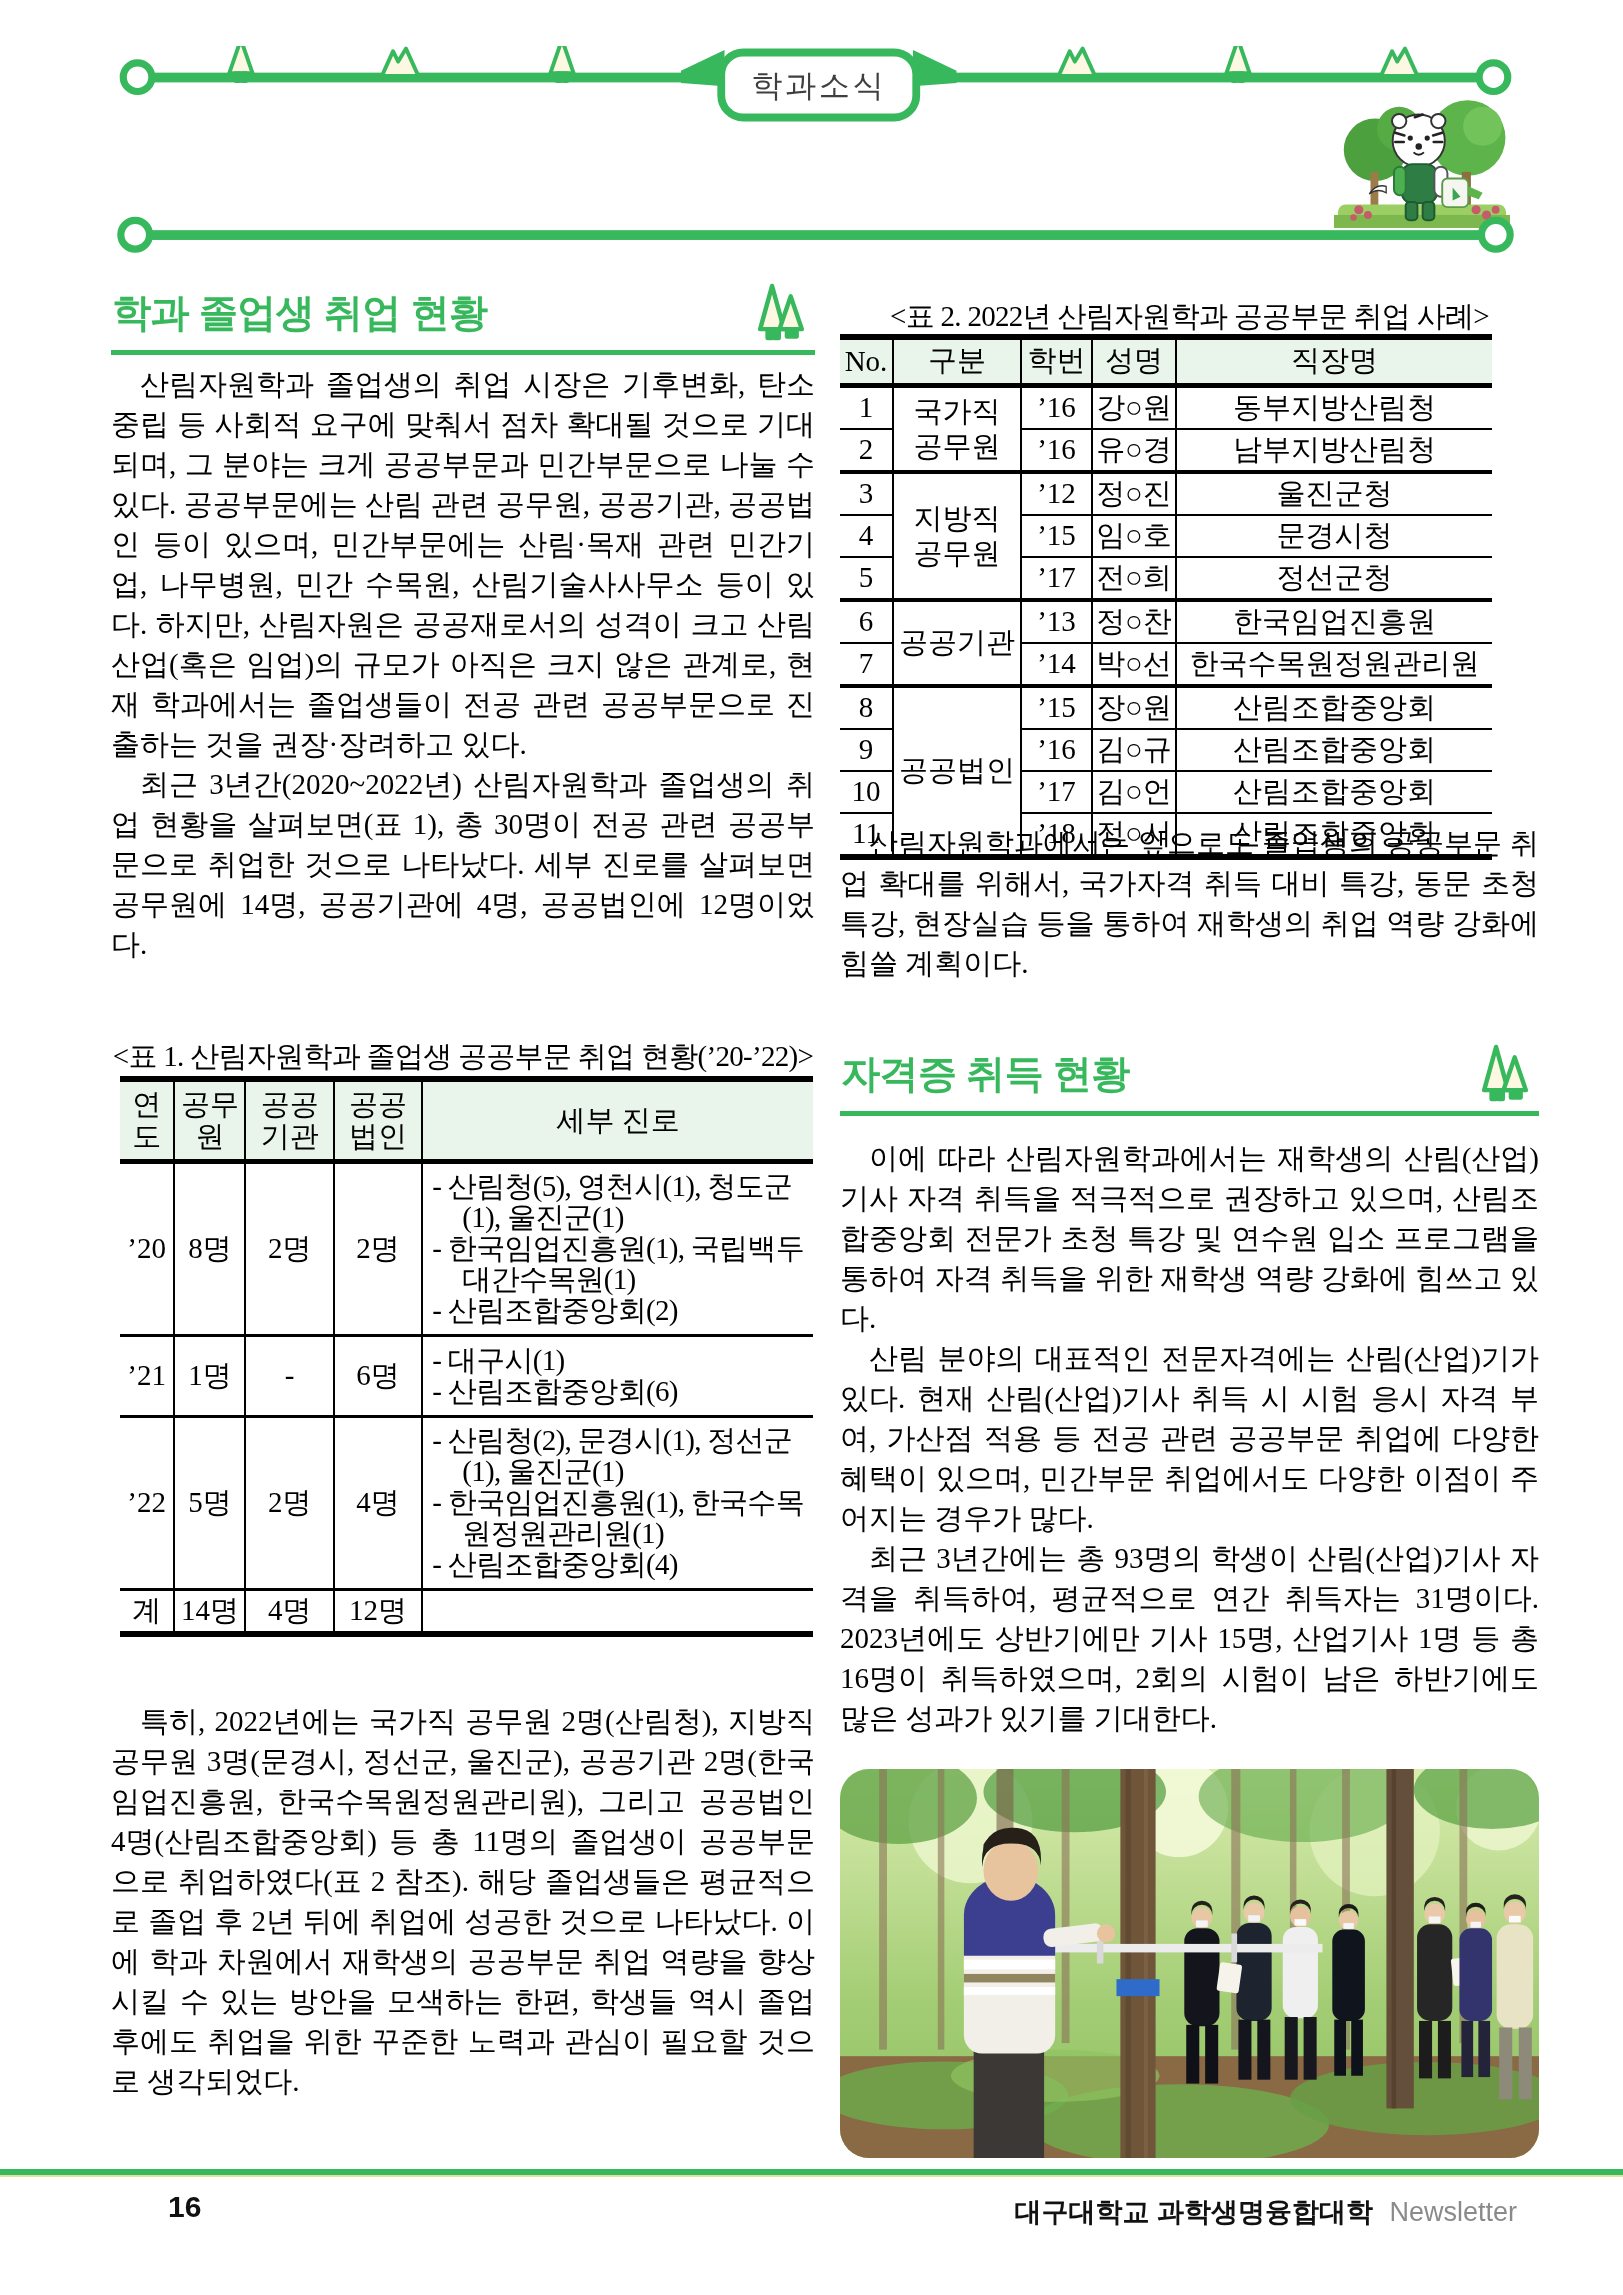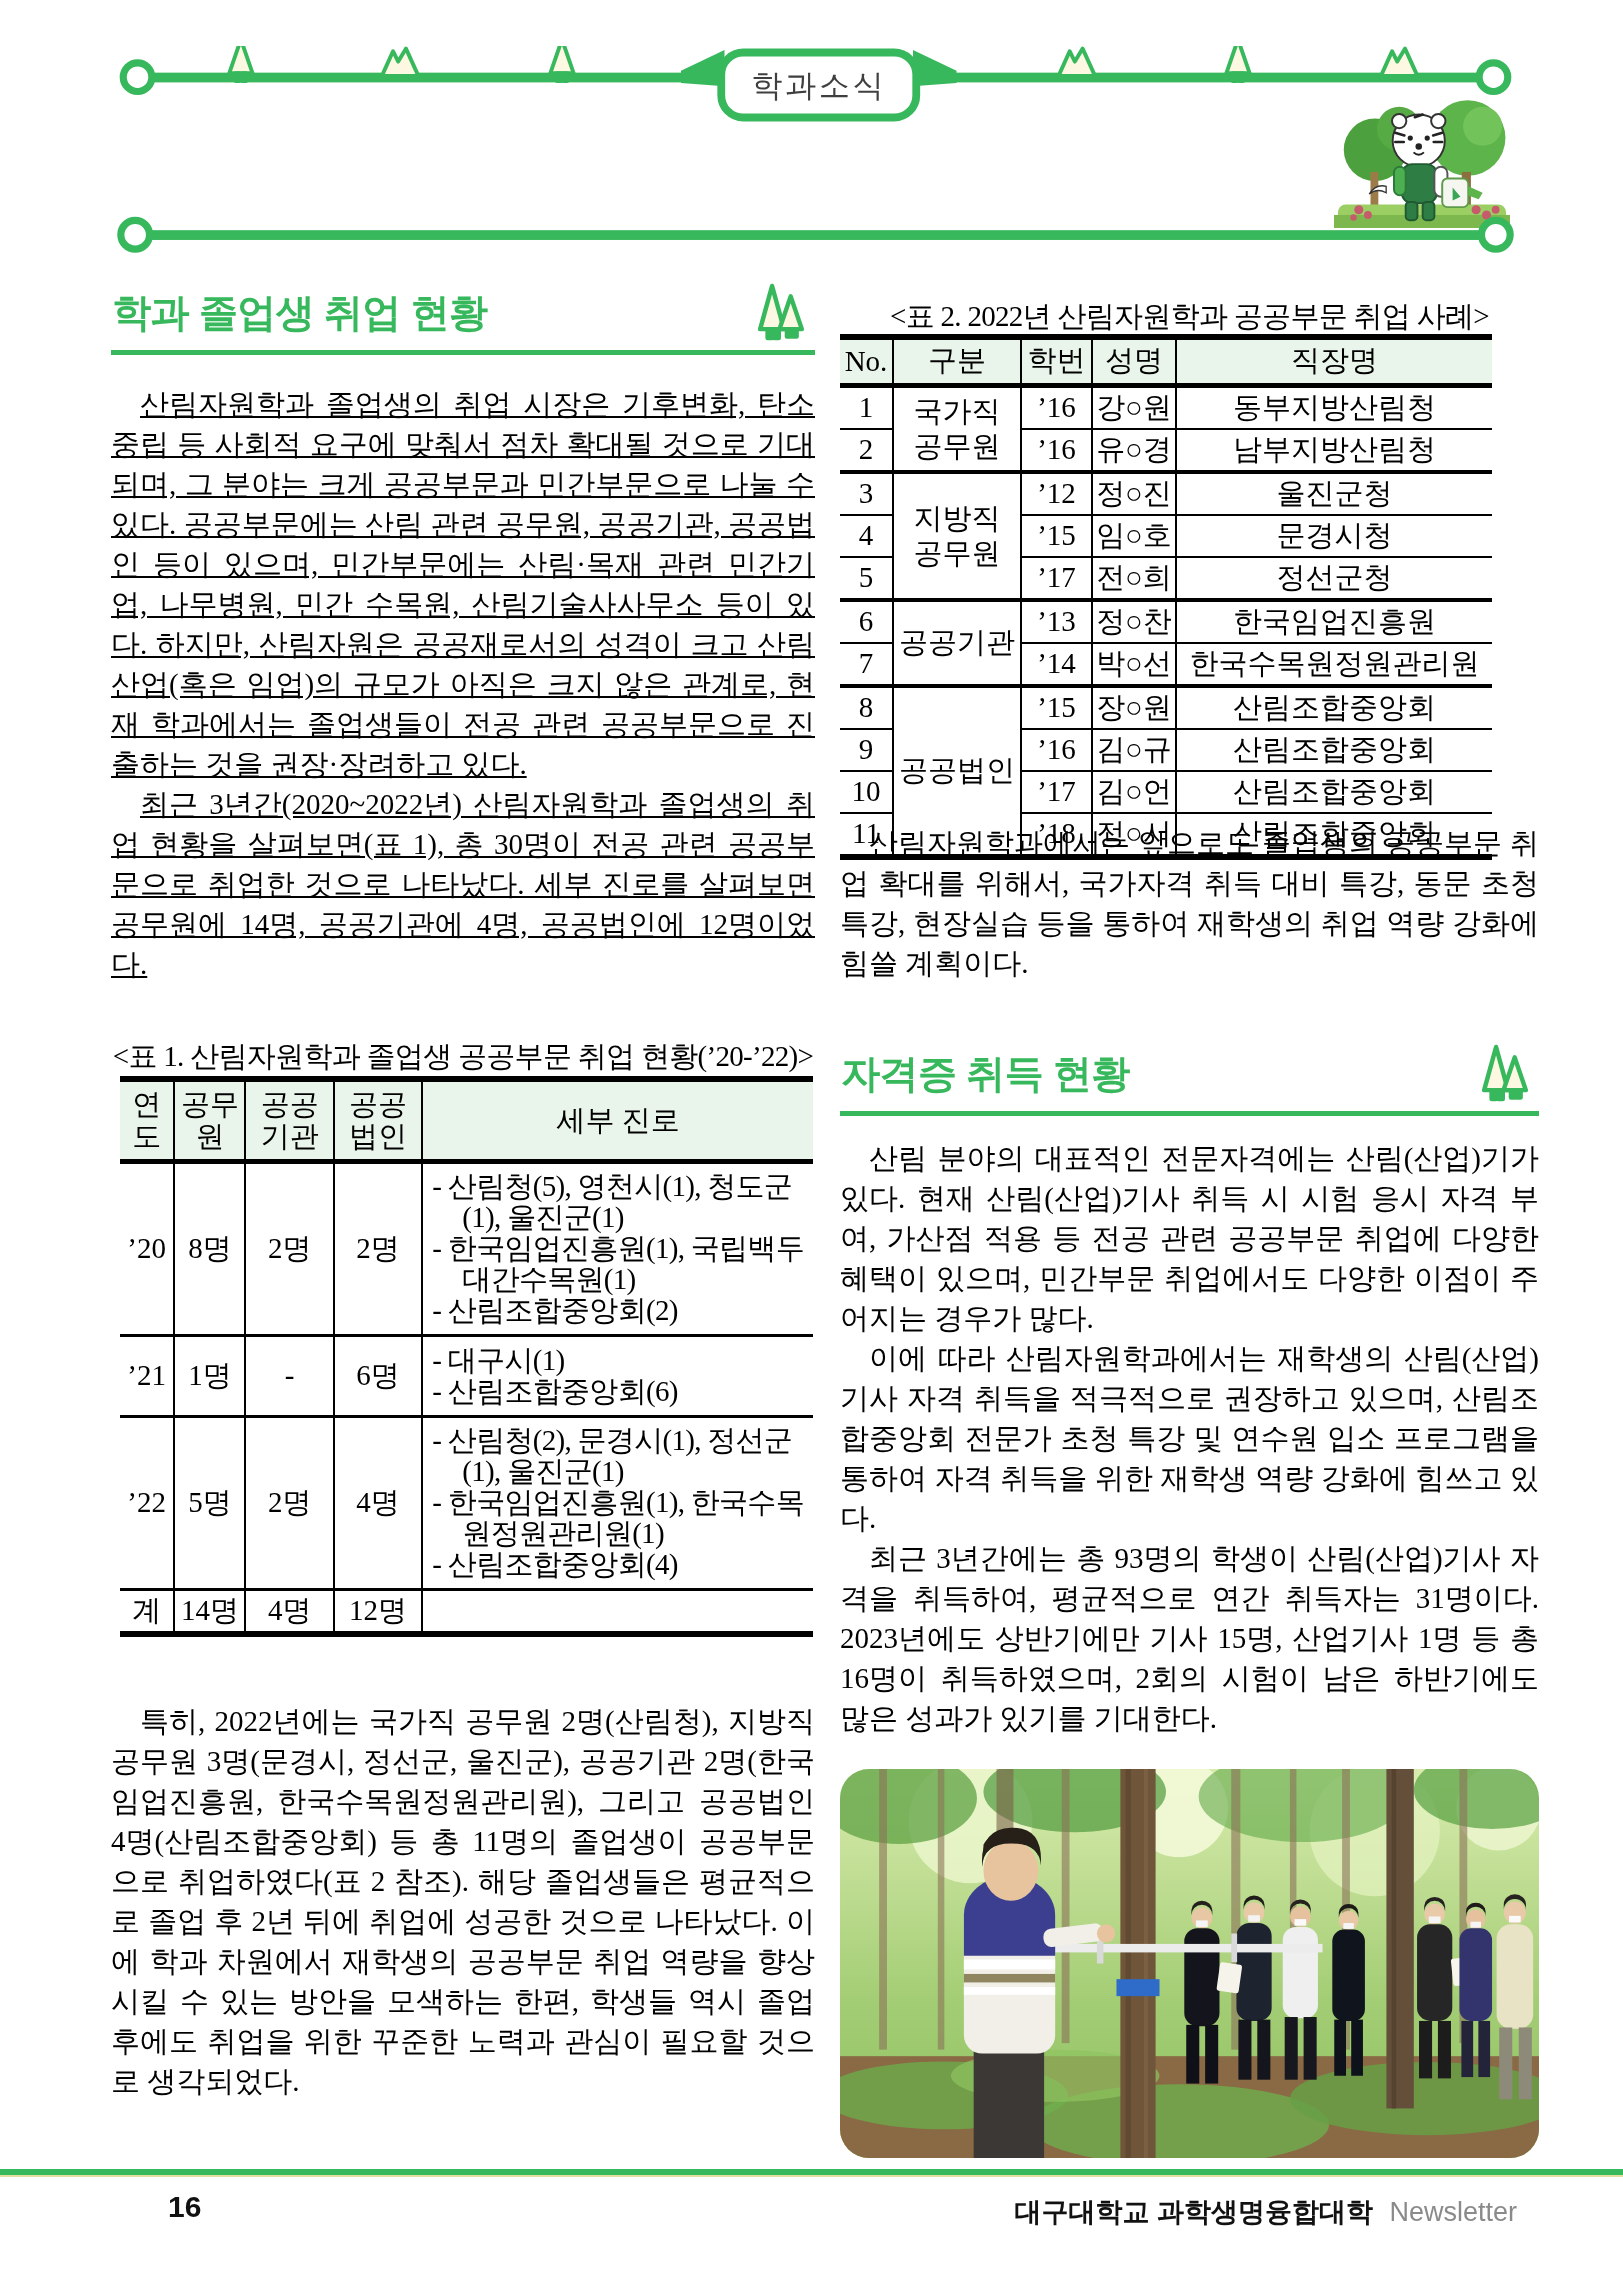--- a/index.html
+++ b/index.html
@@ -175,21 +175,21 @@
       <svg class="trees-pair" viewBox="0 0 64 86">
         <path class="tree-shape" d="M20,4 L36,62 L4,62 Z" stroke-width="5"></path>
         <rect class="tree-shape" x="14" y="62" width="6" height="12" stroke-width="4"></rect>
         <rect class="tree-shape" x="23" y="62" width="6" height="12" stroke-width="4"></rect>
         <path class="tree-shape" d="M45,18 L60,62 L30,62 Z" stroke-width="5"></path>
         <rect class="tree-shape" x="40" y="62" width="5" height="10" stroke-width="4"></rect>
         <rect class="tree-shape" x="48" y="62" width="5" height="10" stroke-width="4"></rect>
       </svg>
     </div>
 
-    <div class="abs" style="top:384px;text-decoration:underline;">
+    <div class="abs" style="top:364px;">
       <p class="body">산림자원학과 졸업생의 취업 시장은 기후변화, 탄소중립 등 사회적 요구에 맞춰서 점차 확대될 것으로 기대되며, 그 분야는 크게 공공부문과 민간부문으로 나눌 수 있다. 공공부문에는 산림 관련 공무원, 공공기관, 공공법인 등이 있으며, 민간부문에는 산림·목재 관련 민간기업, 나무병원, 민간 수목원, 산림기술사사무소 등이 있다. 하지만, 산림자원은 공공재로서의 성격이 크고 산림 산업(혹은 임업)의 규모가 아직은 크지 않은 관계로, 현재 학과에서는 졸업생들이 전공 관련 공공부문으로 진출하는 것을 권장·장려하고 있다.</p>
       <p class="body">최근 3년간(2020~2022년) 산림자원학과 졸업생의 취업 현황을 살펴보면(표 1), 총 30명이 전공 관련 공공부문으로 취업한 것으로 나타났다. 세부 진로를 살펴보면 공무원에 14명, 공공기관에 4명, 공공법인에 12명이었다.</p>
     </div>
 
     <div class="abs tcaption" style="top:1037px;">&lt;표 1. 산림자원학과 졸업생 공공부문 취업 현황(’20-’22)&gt;</div>
 
     <table id="table1" class="abs" style="top:1076px;">
       <thead>
           <tr id="t1-head-row">
             <th class="narrow">연도</th>
@@ -347,22 +347,22 @@
         <rect class="tree-shape" x="40" y="62" width="5" height="10" stroke-width="4"></rect>
         <rect class="tree-shape" x="48" y="62" width="5" height="10" stroke-width="4"></rect>
       </svg>
     </div>
 
     <div class="abs" style="top:823px;">
       <p class="body">산림자원학과에서는 앞으로도 졸업생의 공공부문 취업 확대를 위해서, 국가자격 취득 대비 특강, 동문 초청 특강, 현장실습 등을 통하여 재학생의 취업 역량 강화에 힘쓸 계획이다.</p>
     </div>
 
     <div class="abs" style="top:1138px;">
+      <p class="body">이에 따라 산림자원학과에서는 재학생의 산림(산업)기사 자격 취득을 적극적으로 권장하고 있으며, 산림조합중앙회 전문가 초청 특강 및 연수원 입소 프로그램을 통하여 자격 취득을 위한 재학생 역량 강화에 힘쓰고 있다.</p>
       <p class="body">산림 분야의 대표적인 전문자격에는 산림(산업)기가 있다. 현재 산림(산업)기사 취득 시 시험 응시 자격 부여, 가산점 적용 등 전공 관련 공공부문 취업에 다양한 혜택이 있으며, 민간부문 취업에서도 다양한 이점이 주어지는 경우가 많다.</p>
-      <p class="body">이에 따라 산림자원학과에서는 재학생의 산림(산업)기사 자격 취득을 적극적으로 권장하고 있으며, 산림조합중앙회 전문가 초청 특강 및 연수원 입소 프로그램을 통하여 자격 취득을 위한 재학생 역량 강화에 힘쓰고 있다.</p>
       <p class="body">최근 3년간에는 총 93명의 학생이 산림(산업)기사 자격을 취득하여, 평균적으로 연간 취득자는 31명이다. 2023년에도 상반기에만 기사 15명, 산업기사 1명 등 총 16명이 취득하였으며, 2회의 시험이 남은 하반기에도 많은 성과가 있기를 기대한다.</p>
     </div>
 
     <div class="abs photo-frame" style="top:1769px;">
       <svg viewBox="0 0 1072 596" preserveAspectRatio="none">
         <defs>
           <linearGradient id="bgG" x1="0" y1="0" x2="0" y2="1">
             <stop offset="0" stop-color="#d9ecae"></stop>
             <stop offset="0.6" stop-color="#a3cd74"></stop>
             <stop offset="1" stop-color="#8fbf62"></stop>

